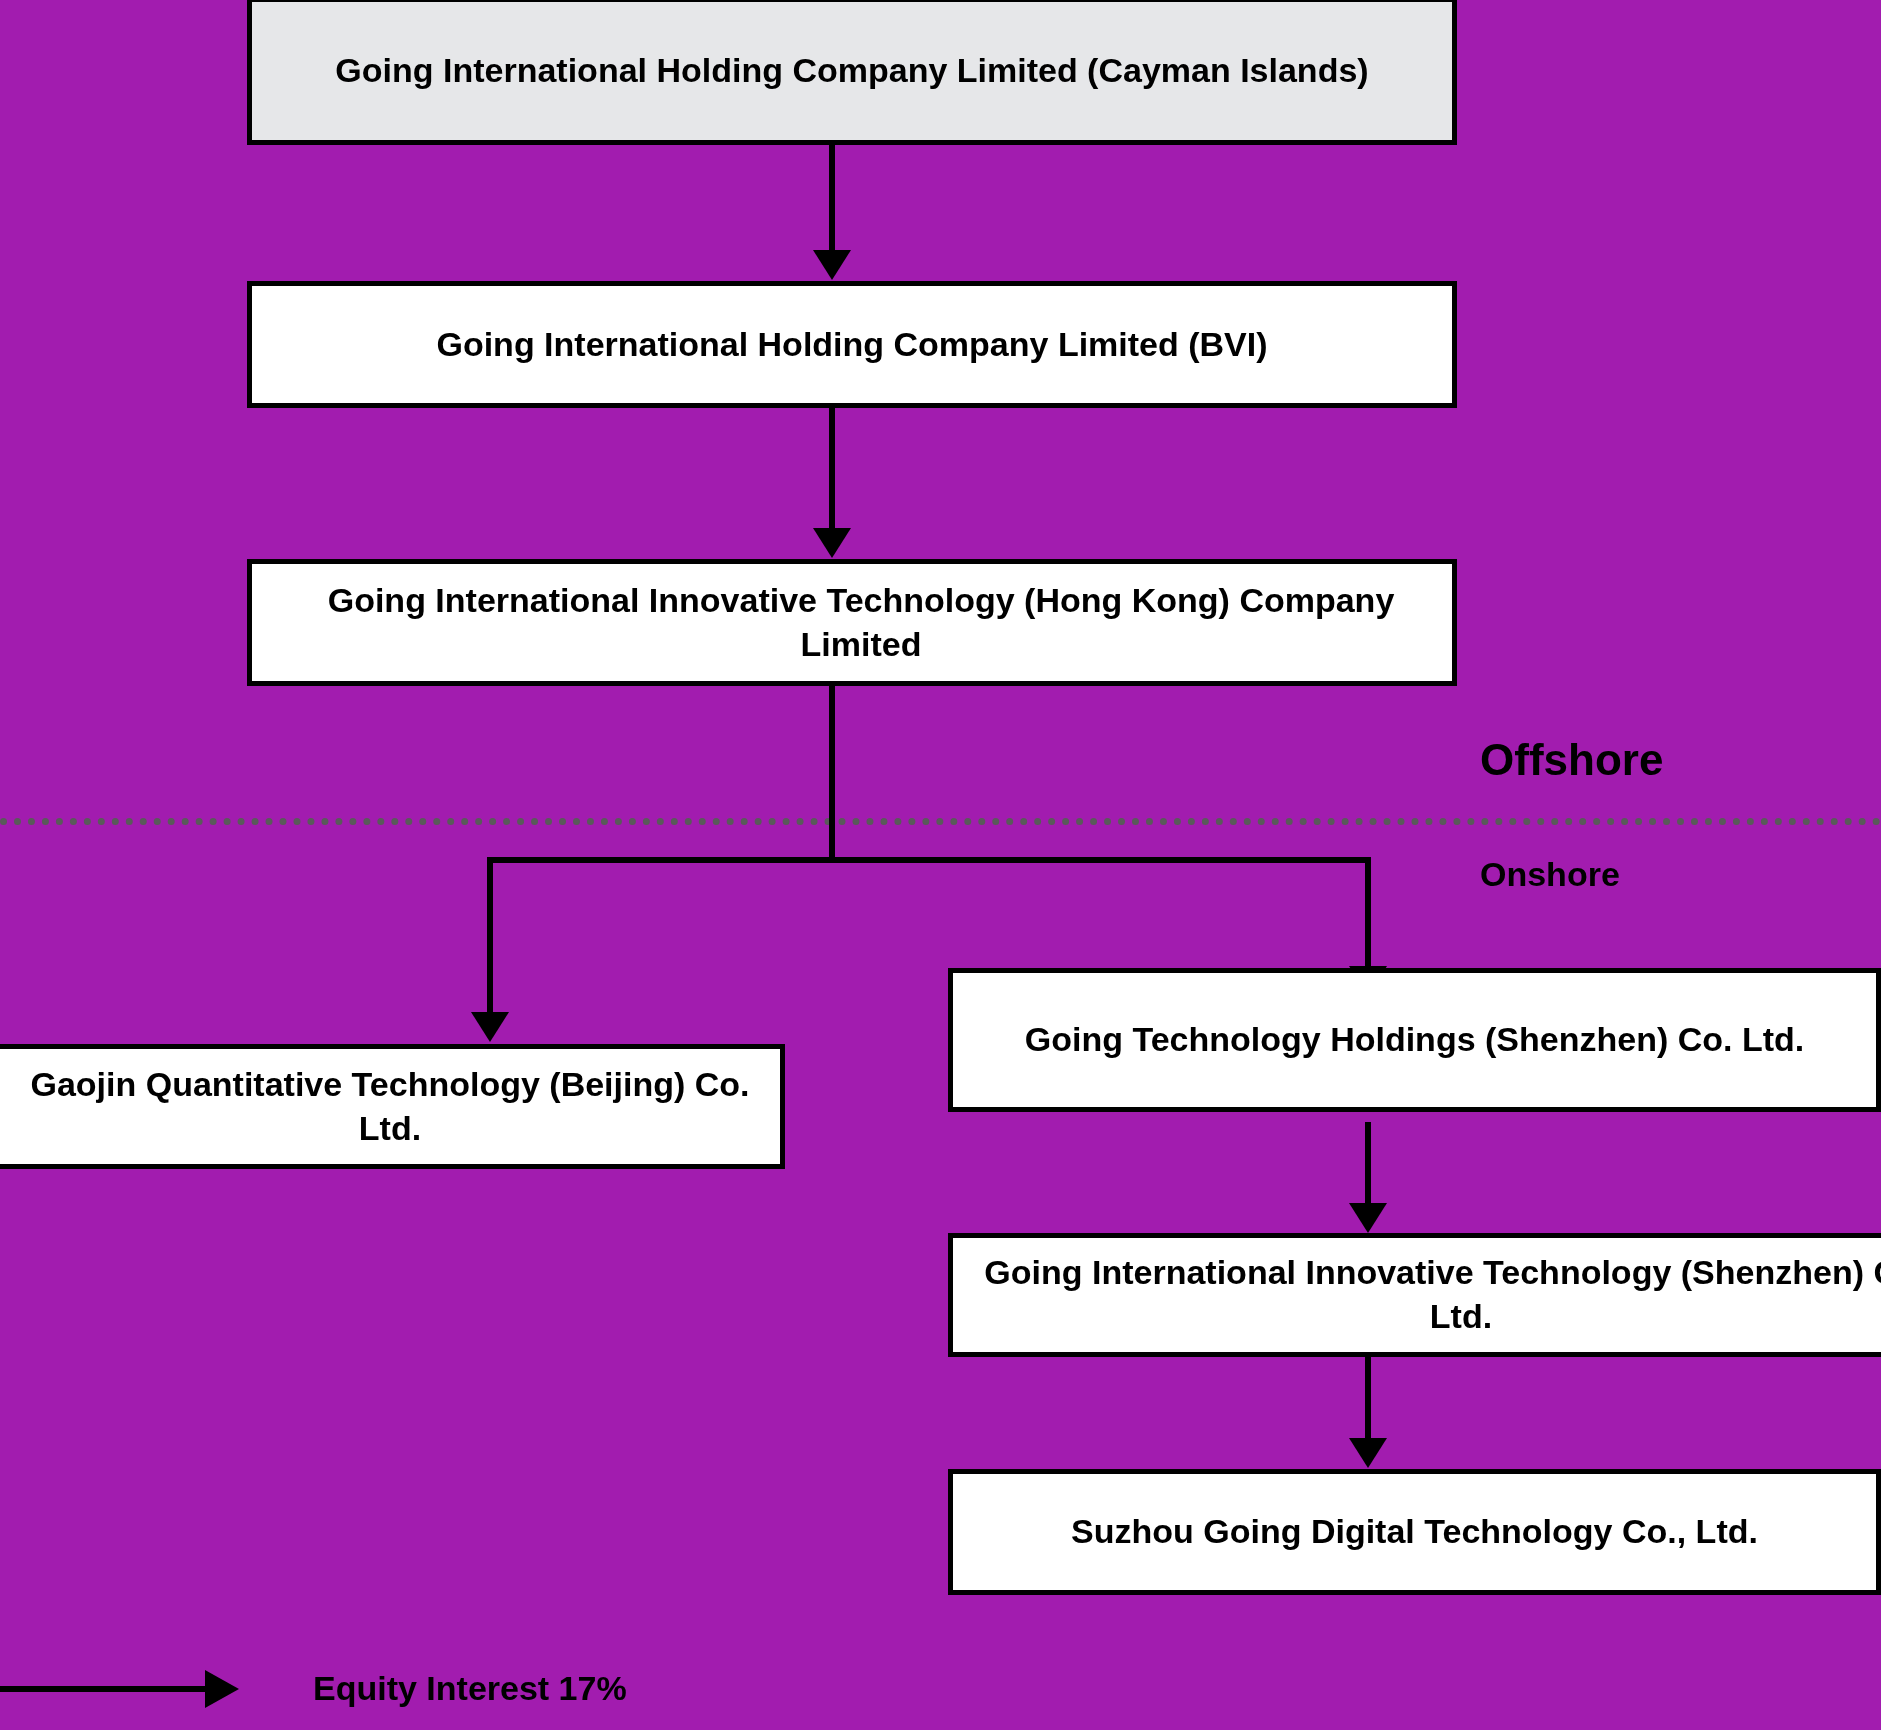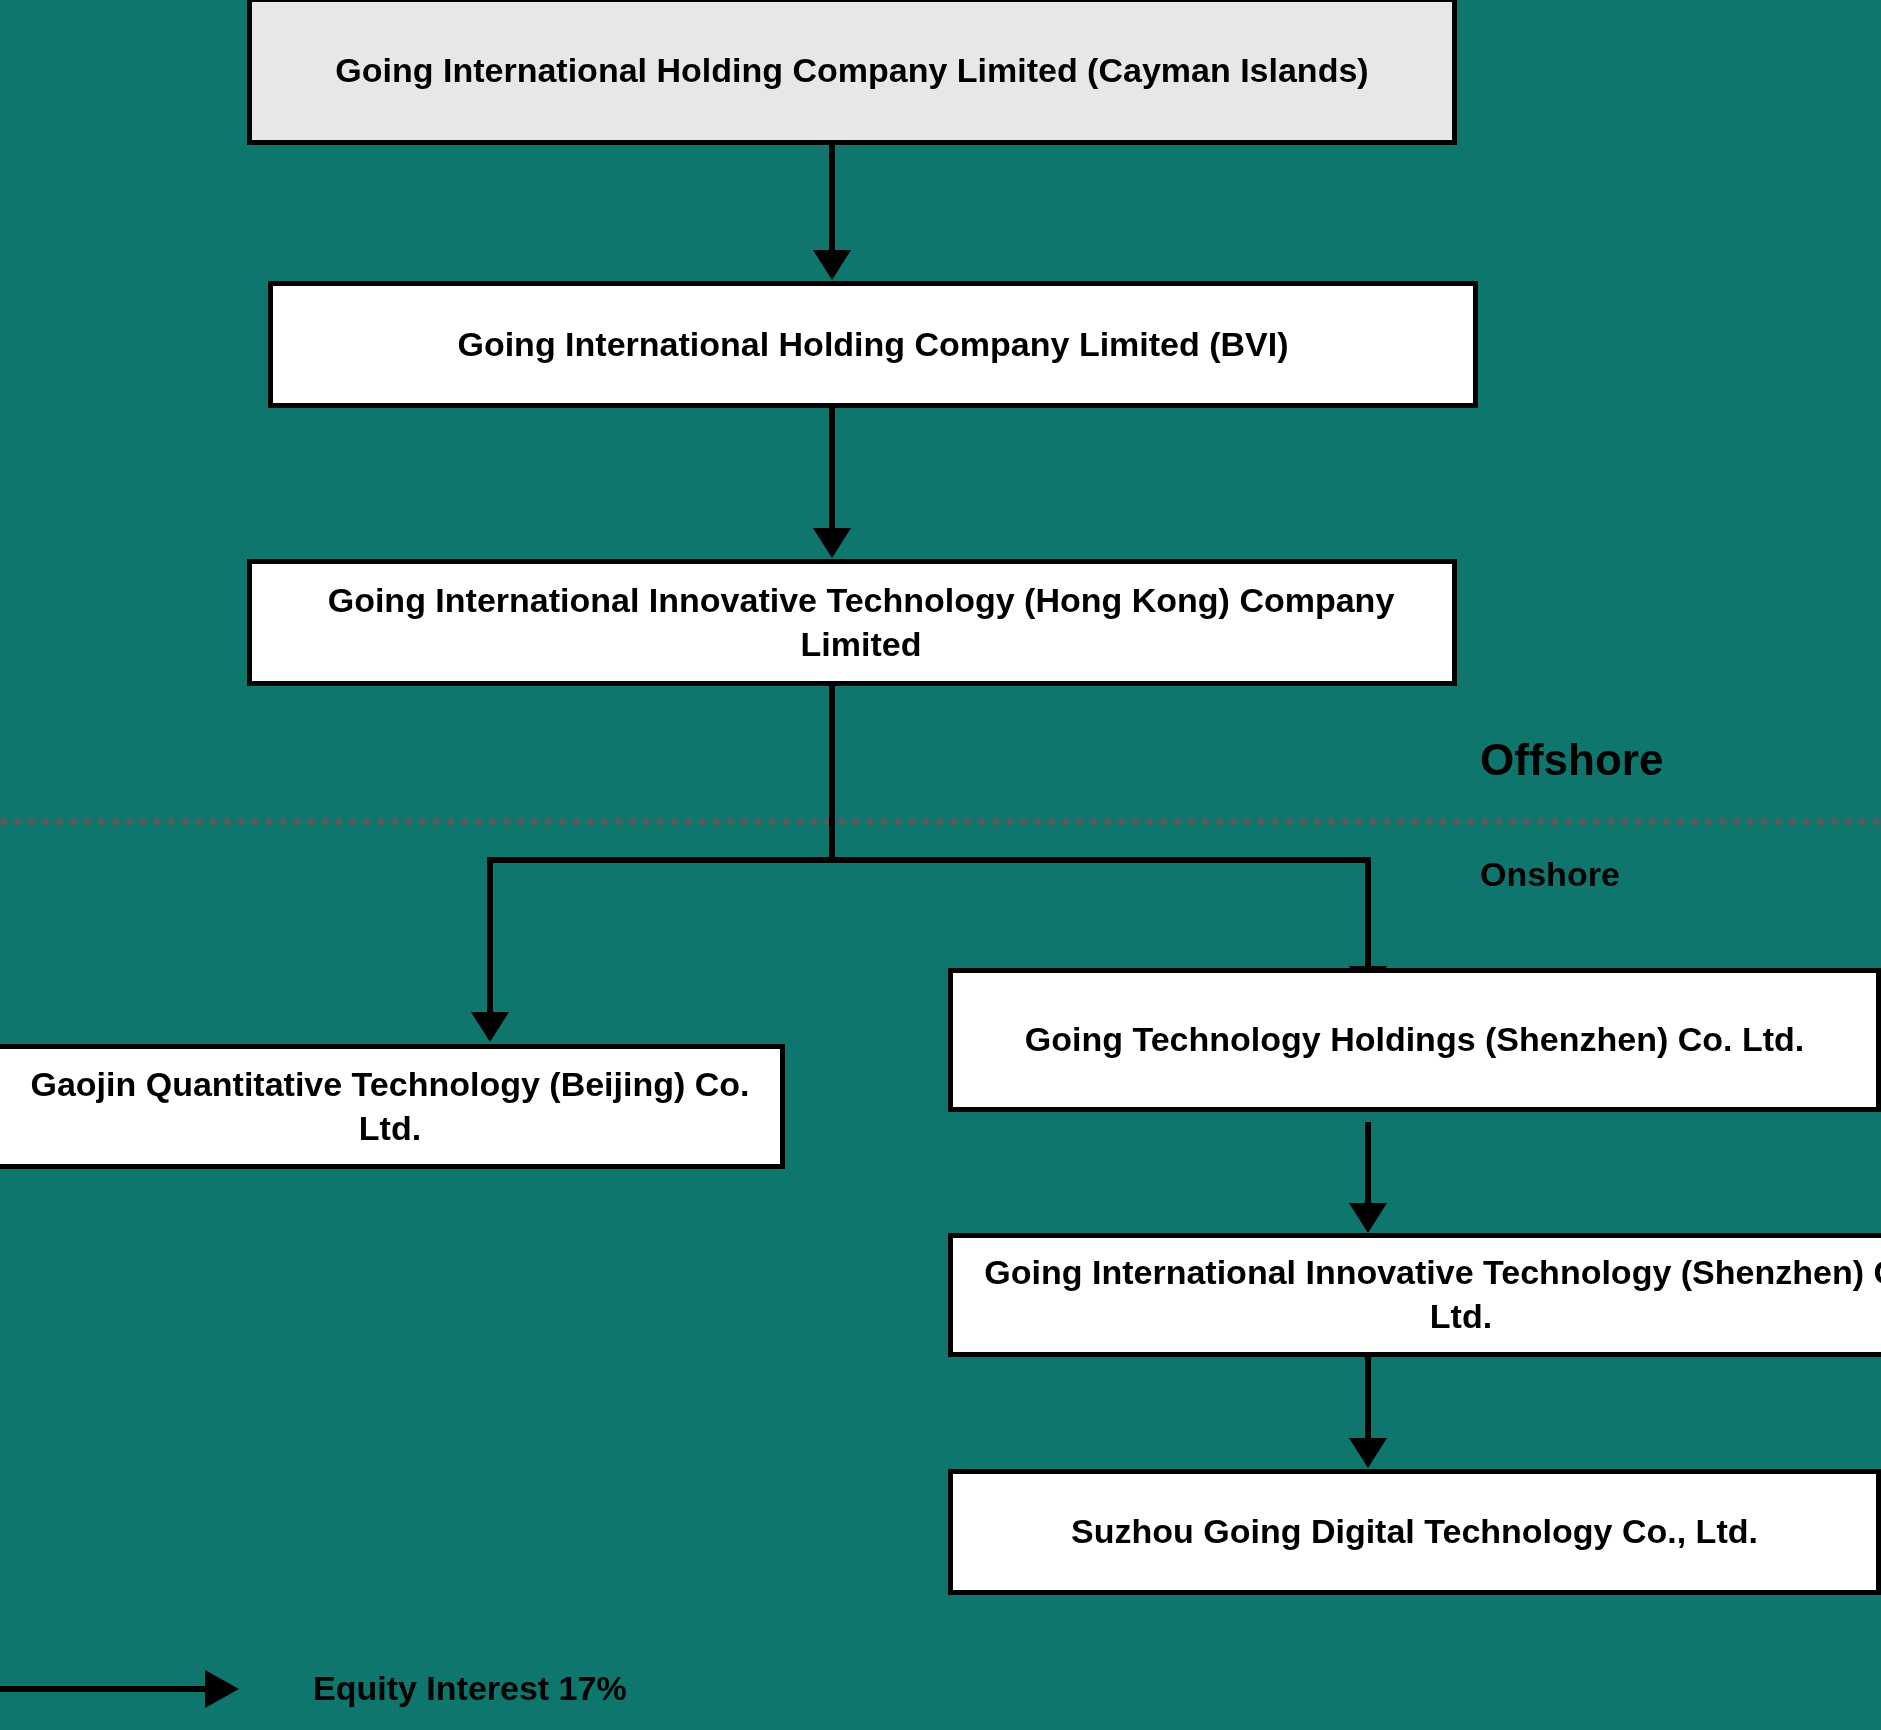--- a/index.html
+++ b/index.html
@@ -7,21 +7,21 @@
     padding: 0;
     background: #ffffff;
   }
   body {
     font-family: "Liberation Sans", sans-serif;
   }
   #chart-root {
     position: relative;
     width: 1881px;
     height: 1730px;
-    background: #0f766e;
+    background: #a21caf;
     overflow: hidden;
   }
   .node-box {
     position: absolute;
     box-sizing: border-box;
     border: 5px solid #000000;
     background: #ffffff;
     display: flex;
     align-items: center;
     justify-content: center;
@@ -88,21 +88,21 @@
 
 <div id="chart-root">
 
   <div class="node-box shaded" style="left:247px; top:-3px; width:1210px; height:148px; font-size:34px;">
     <span class="node-label">Going International Holding Company Limited (Cayman Islands)</span>
   </div>
 
   <div class="vline" style="left:829px; top:145px; height:110px;"></div>
   <div class="arrowhead" style="left:813px; top:250px;"></div>
 
-  <div class="node-box" style="left:247px; top:281px; width:1210px; height:127px; font-size:34px;margin-left:21px;">
+  <div class="node-box" style="left:247px; top:281px; width:1210px; height:127px; font-size:34px;">
     <span class="node-label">Going International Holding Company Limited (BVI)</span>
   </div>
 
   <div class="vline" style="left:829px; top:408px; height:120px;"></div>
   <div class="arrowhead" style="left:813px; top:528px;"></div>
 
   <div class="node-box" style="left:247px; top:559px; width:1210px; height:127px; font-size:34px;padding-left:32px;">
     <span class="node-label">Going International Innovative Technology (Hong Kong) Company Limited</span>
   </div>
 

